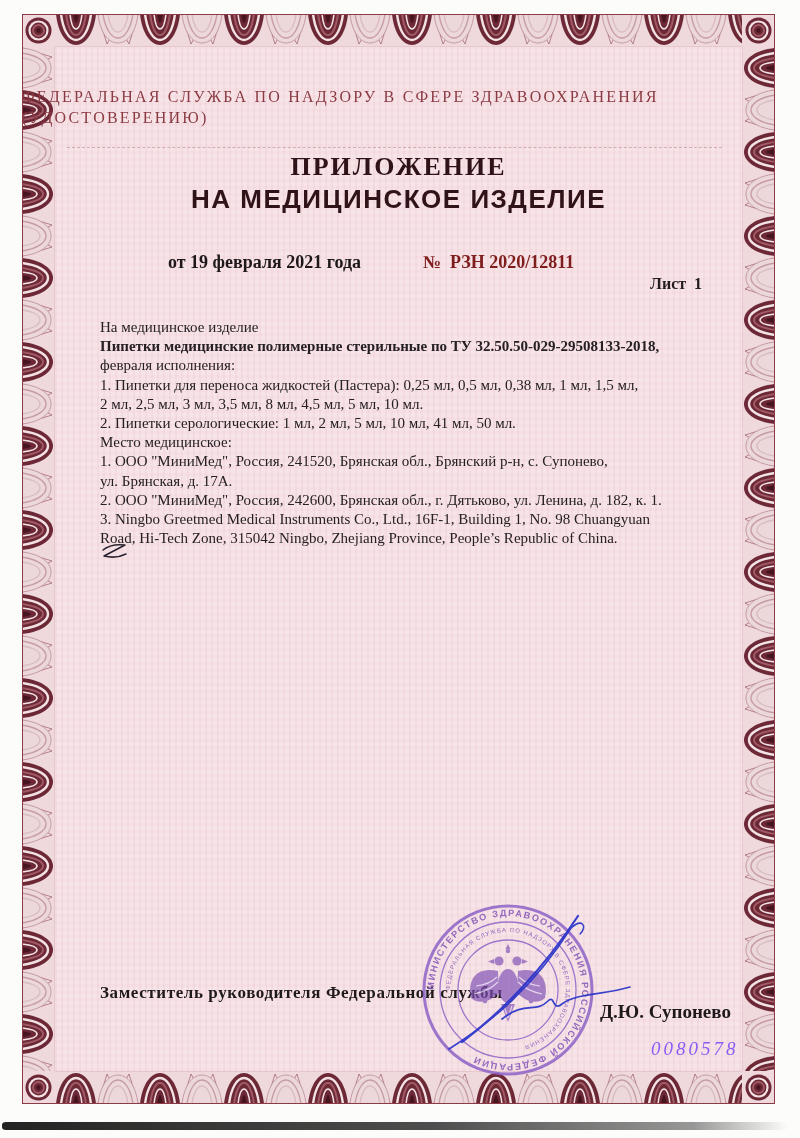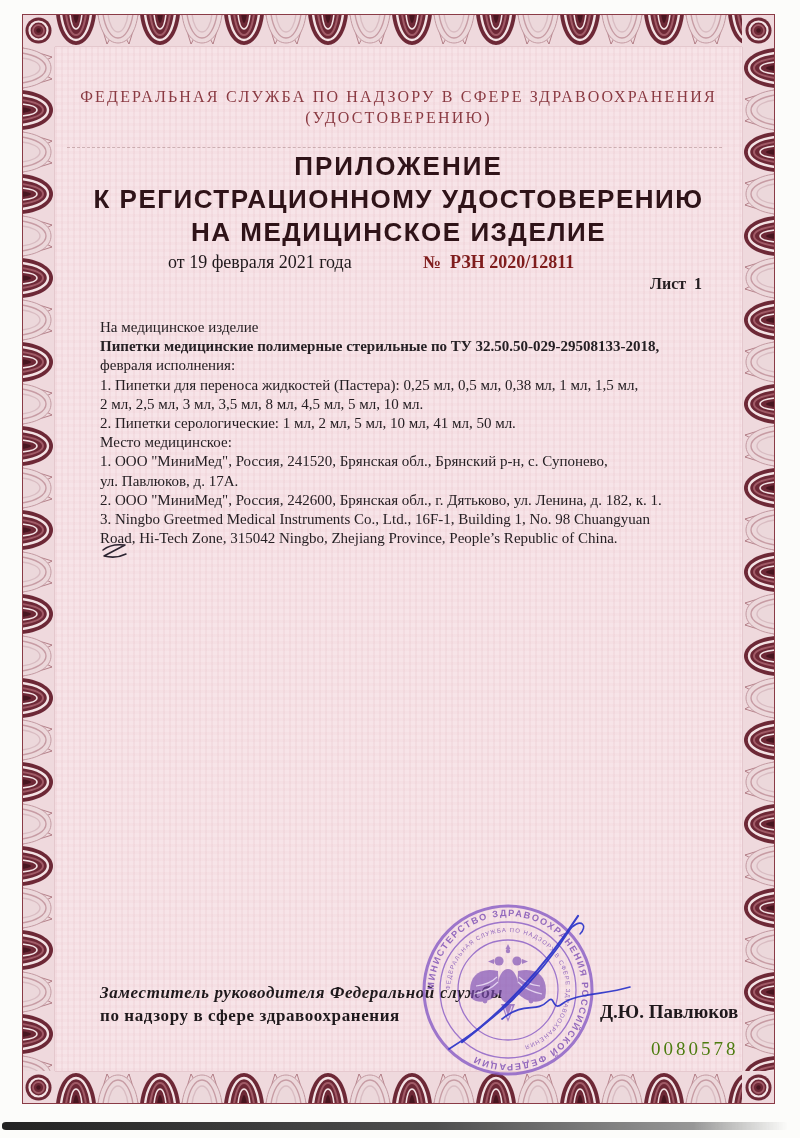--- a/index.html
+++ b/index.html
@@ -11,39 +11,39 @@
   .document{position:absolute;left:22px;top:14px;width:753px;height:1090px;}
   .border-svg{position:absolute;left:0;top:0;}
   .sheet{
     position:absolute;left:33px;top:33px;width:687px;height:1024px;
     background:
       repeating-linear-gradient(90deg, rgba(224,178,186,0.16) 0 2px, rgba(0,0,0,0) 2px 6px),
       repeating-linear-gradient(0deg, rgba(238,205,211,0.20) 0 3px, rgba(0,0,0,0) 3px 7px),
       #f7e4e8;
   }
   .content{position:absolute;left:0;top:0;width:753px;height:1090px;z-index:2;}
-  .header{position:absolute;left:0;top:72px;width:100%;text-align:center;
+  .header{position:absolute;left:0;top:72px;width:100%;
     color:#8a3a42;font-size:16px;letter-spacing:2.2px;line-height:21px;}
   .scan-artifact{position:absolute;left:45px;top:133px;width:655px;height:0;
     border-top:1px dashed rgba(97,47,47,0.28);}
   .title{position:absolute;left:0;top:136px;width:100%;text-align:center;
     font-family:"Liberation Sans",sans-serif;font-weight:bold;
     font-size:26px;line-height:33px;color:#2f1318;letter-spacing:1.5px;}
-  .title .t1{letter-spacing:2px;}
-  .issue-date{position:absolute;left:146px;top:238px;font-weight:normal;font-size:18px;color:#1e181b;white-space:pre;}
+  .title .t1{letter-spacing:2px;font-family:Liberation Serif, serif;}
+  .issue-date{position:absolute;left:146px;top:238px;font-weight:bold;font-size:18px;color:#1e181b;white-space:pre;}
   .reg-number{position:absolute;left:401px;top:238px;font-weight:bold;font-size:18px;color:#7f1d1d;white-space:pre;}
   .sheet-label{position:absolute;left:628px;top:261px;font-weight:bold;font-size:16px;color:#241d20;white-space:pre;text-align:right;}
   .body-text{position:absolute;left:78px;top:304px;width:630px;
     font-size:15px;line-height:19.2px;color:#262024;}
   .body-text .ln{white-space:nowrap;}
   .body-text .b{font-weight:bold;}
   .sign-pos{position:absolute;left:78px;font-weight:bold;font-size:17px;letter-spacing:0.6px;color:#1f191c;white-space:nowrap;}
-  .sp1{top:969px;font-style:italic;} .sp2{top:992px;}
+  .sp1{top:969px;} .sp2{top:992px;}
   .sign-name{position:absolute;left:578px;top:987px;font-weight:bold;font-size:19px;color:#1f191c;white-space:nowrap;z-index:5;}
-  .serial{position:absolute;left:629px;top:1024px;font-size:19px;letter-spacing:3px;color:#4d7c0f;z-index:5;white-space:pre;}
+  .serial{position:absolute;left:629px;top:1024px;font-size:19px;letter-spacing:3px;color:#8b5cf6;z-index:5;white-space:pre;font-style:italic;}
   .seal-svg{position:absolute;left:390px;top:880px;z-index:3;}
   .sig-svg{position:absolute;left:330px;top:886px;z-index:4;}
   .z-mark{position:absolute;left:78px;top:528px;}
   .scan-line{position:absolute;left:2px;top:1122px;width:786px;height:8px;z-index:1;
     background:linear-gradient(to right,#0c0c0c,#3c3c3c 55%,#8d8d8d 88%,rgba(150,150,150,0));
     border-radius:4px/3px;filter:blur(0.7px);opacity:0.9;}
 </style>
 </head>
 <body>
 
@@ -101,50 +101,48 @@
   <div class="content">
     <div class="header">
       <div>ФЕДЕРАЛЬНАЯ СЛУЖБА ПО НАДЗОРУ В СФЕРЕ ЗДРАВООХРАНЕНИЯ</div>
       <div>(УДОСТОВЕРЕНИЮ)</div>
     </div>
 
     <div class="scan-artifact"></div>
 
     <div class="title">
       <div class="t1">ПРИЛОЖЕНИЕ</div>
-      <div>К РЕГИСТРАЦИОННОМУ УДОСТОВЕРЕНИЮ</div>
       <div>НА МЕДИЦИНСКОЕ ИЗДЕЛИЕ</div>
     </div>
 
     <div class="issue-date">от 19 февраля 2021 года</div>
     <div class="reg-number">№  РЗН 2020/12811</div>
     <div class="sheet-label">Лист  1</div>
 
     <div class="body-text">
       <div class="ln">На медицинское изделие</div>
       <div class="ln b">Пипетки медицинские полимерные стерильные по ТУ 32.50.50-029-29508133-2018,</div>
       <div class="ln">февраля исполнения:</div>
       <div class="ln">1. Пипетки для переноса жидкостей (Пастера): 0,25 мл, 0,5 мл, 0,38 мл, 1 мл, 1,5 мл,</div>
       <div class="ln">2 мл, 2,5 мл, 3 мл, 3,5 мл, 8 мл, 4,5 мл, 5 мл, 10 мл.</div>
       <div class="ln">2. Пипетки серологические: 1 мл, 2 мл, 5 мл, 10 мл, 41 мл, 50 мл.</div>
       <div class="ln">Место медицинское:</div>
       <div class="ln">1. ООО "МиниМед", Россия, 241520, Брянская обл., Брянский р-н, с. Супонево,</div>
-      <div class="ln">ул. Павлюков, д. 17А.</div>
+      <div class="ln">ул. Брянская, д. 17А.</div>
       <div class="ln">2. ООО "МиниМед", Россия, 242600, Брянская обл., г. Дятьково, ул. Ленина, д. 182, к. 1.</div>
       <div class="ln">3. Ningbo Greetmed Medical Instruments Co., Ltd., 16F-1, Building 1, No. 98 Chuangyuan</div>
       <div class="ln">Road, Hi-Tech Zone, 315042 Ningbo, Zhejiang Province, People’s Republic of China.</div>
     </div>
 
     <svg class="z-mark" width="30" height="20">
       <path d="M3,8 C9,3 17,2 25,3 M25,3 L4,14 M4,14 C12,16 20,15 26,12" stroke="#2b2330" stroke-width="1.5" fill="none" stroke-linecap="round"></path>
     </svg>
 
     <div class="sign-pos sp1">Заместитель руководителя Федеральной службы</div>
-    <div class="sign-pos sp2">по надзору в сфере здравоохранения</div>
-    <div class="sign-name">Д.Ю. Павлюков</div>
+    <div class="sign-name">Д.Ю. Супонево</div>
     <div class="serial">0080578</div>
 
     <svg class="seal-svg" width="192" height="192" viewBox="0 0 192 192">
       <defs>
         <path id="sealTextPath" d="M 22,96 A 74,74 0 1 1 170,96 A 74,74 0 1 1 22,96" fill="none"></path>
         <path id="sealTextPathInner" d="M 38,96 A 58,58 0 1 1 154,96 A 58,58 0 1 1 38,96" fill="none"></path>
         <filter id="sealBlur">
             <feGaussianBlur stdDeviation="0.45"></feGaussianBlur>
           </filter>
       </defs>

